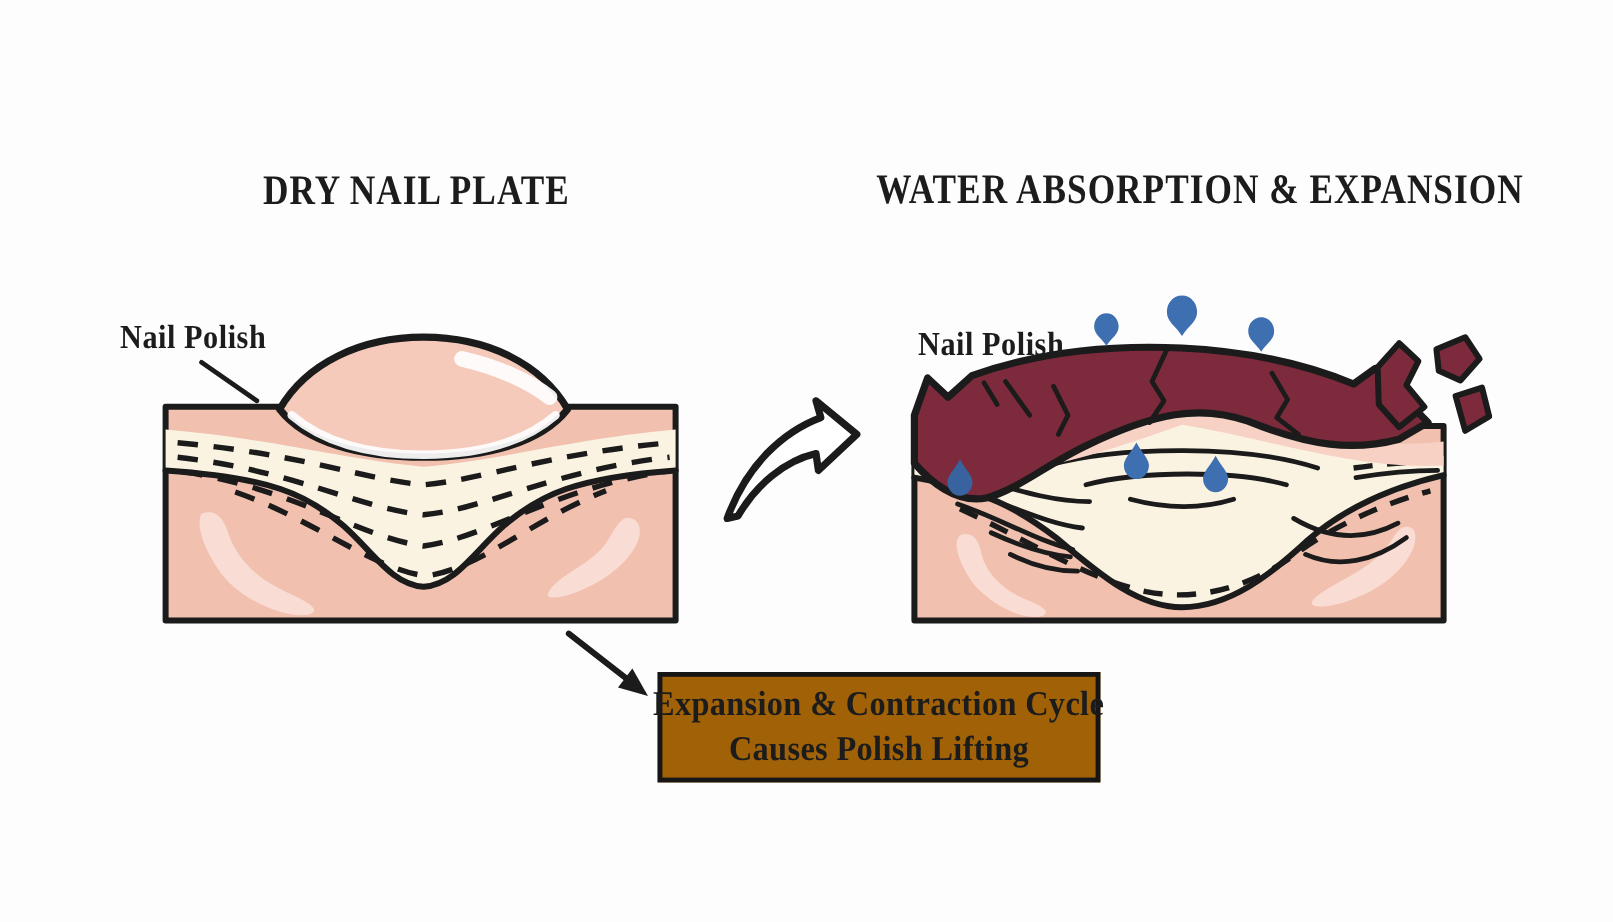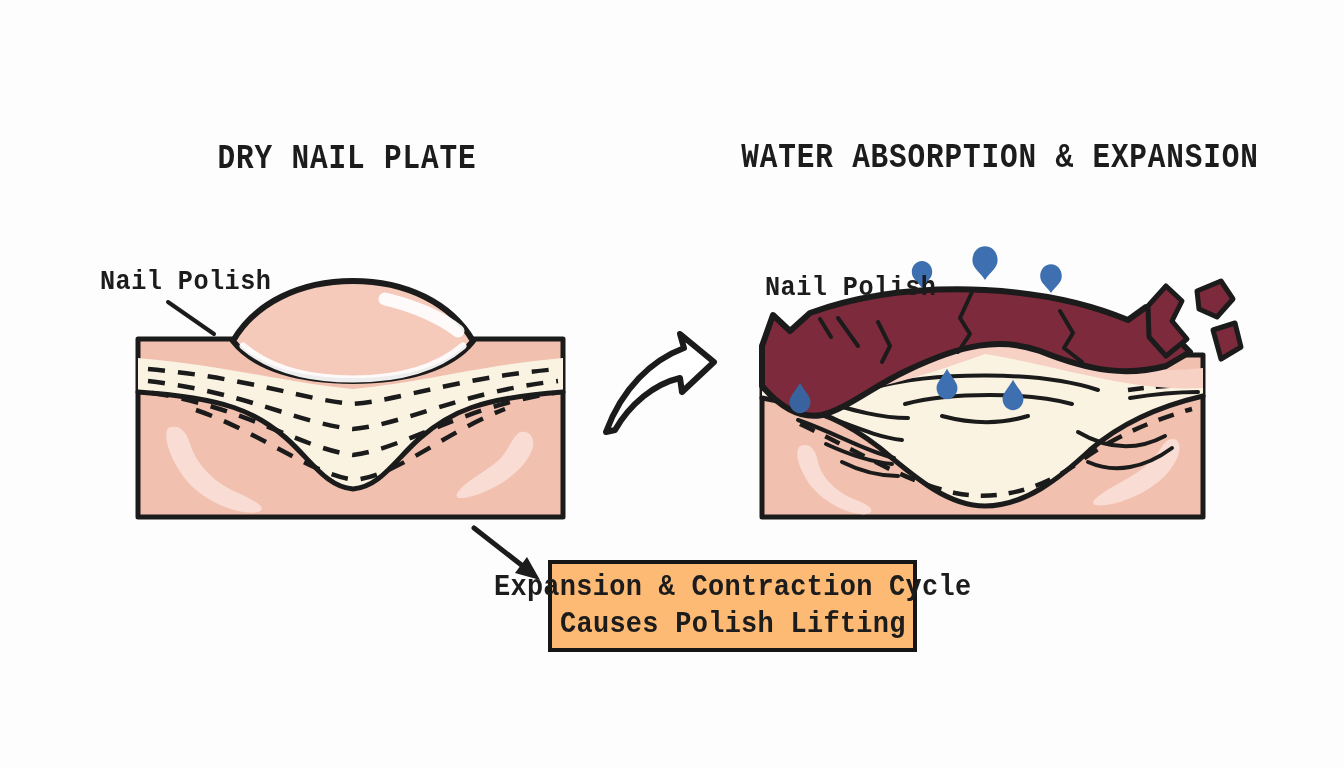--- a/index.html
+++ b/index.html
@@ -1,25 +1,25 @@
 <!DOCTYPE html>
 <html><head>
 <meta charset="utf-8">
 <style>
   html,body{margin:0;padding:0;background:#fdfdfd;}
   .stage{position:relative;width:1344px;height:768px;overflow:hidden;
-         font-family:Liberation Mono, monospace;color:#1c1c1c;}
+         font-family:Liberation Serif, serif;color:#1c1c1c;}
   .stage svg{position:absolute;left:0;top:0;}
   .txt{position:absolute;white-space:nowrap;color:#1c1c1c;}
   .title{font-size:35px;font-weight:700;letter-spacing:1px;
          transform:translate(-50%,-50%) scaleX(0.84);}
   .label{font-size:28px;font-weight:600;letter-spacing:0.5px;
          transform-origin:left top;transform:scaleX(0.9);}
   .caption-box{position:absolute;left:548px;top:560px;width:369px;height:92px;
-         border:4px solid #161616;background:#fdba74;box-sizing:border-box;
+         border:4px solid #161616;background:#a16207;box-sizing:border-box;
          display:flex;flex-direction:column;align-items:center;justify-content:center;}
   .caption-line{font-size:29px;font-weight:600;line-height:1.28;letter-spacing:0.3px;
          transform:scaleX(0.93);white-space:nowrap;color:#1c1c1c;}
 </style>
 </head>
 <body>
 
 <div class="stage">
 
 <svg width="1344" height="768" viewBox="0 0 1344 768">

